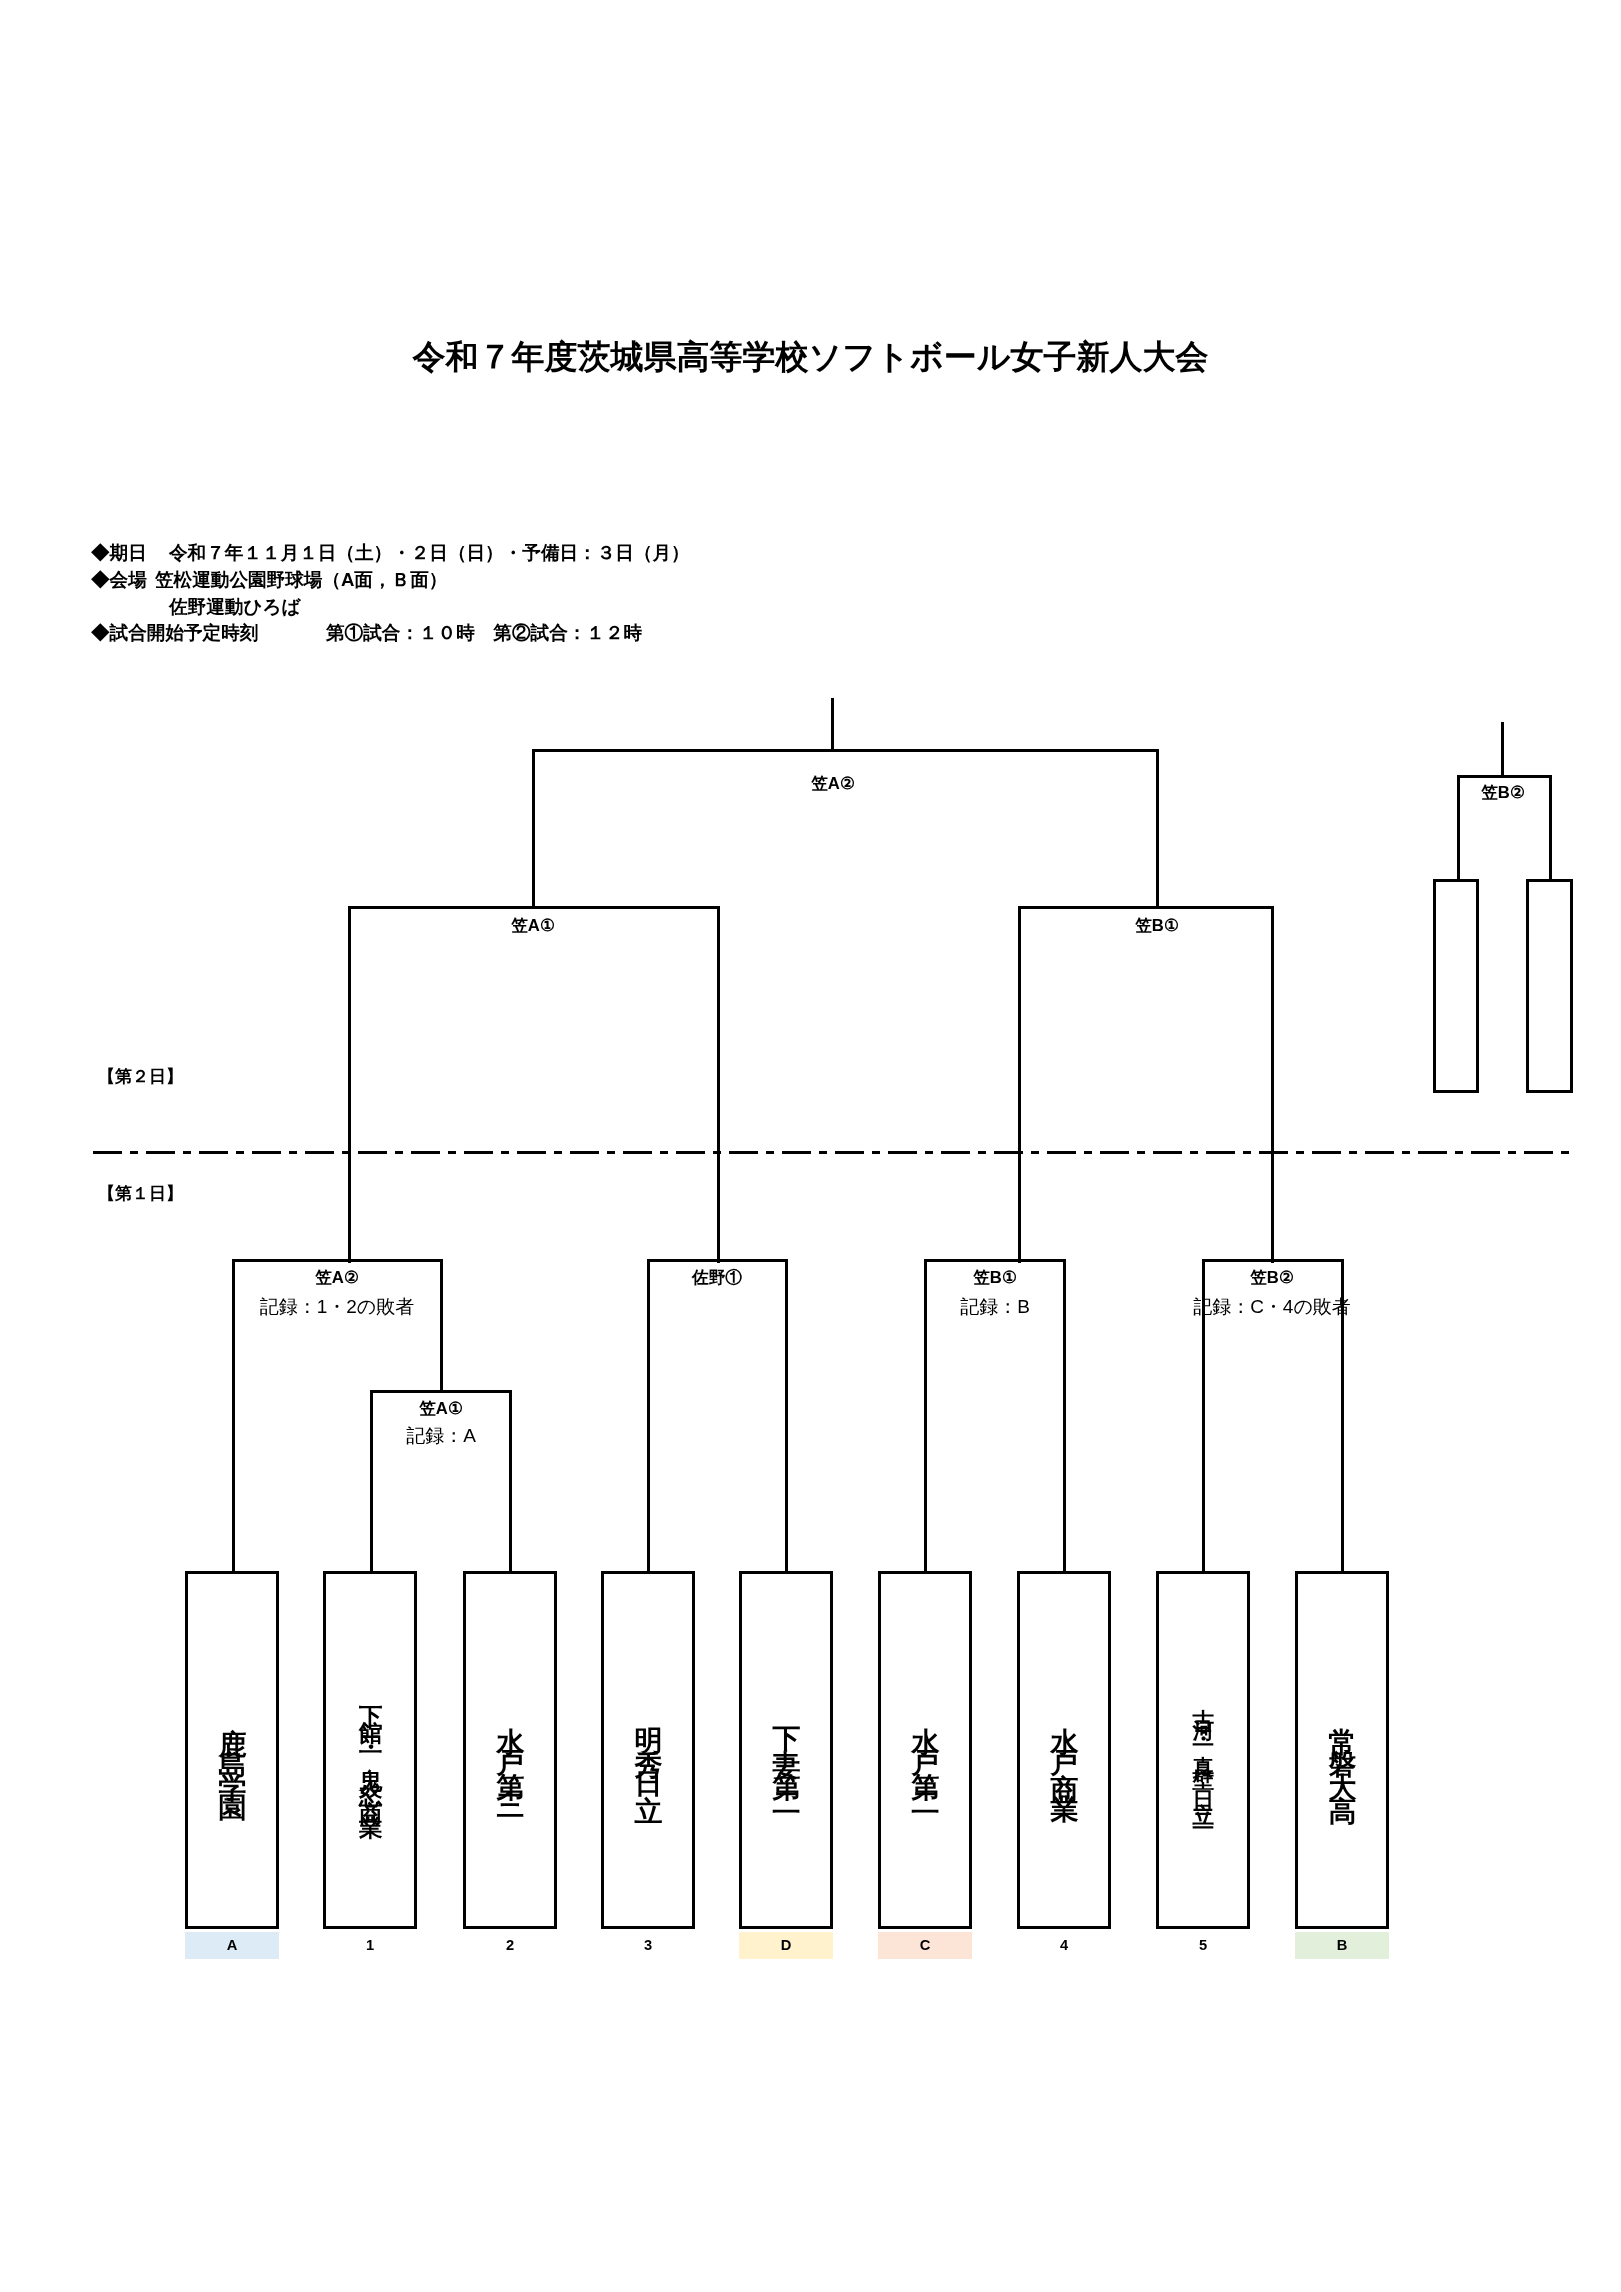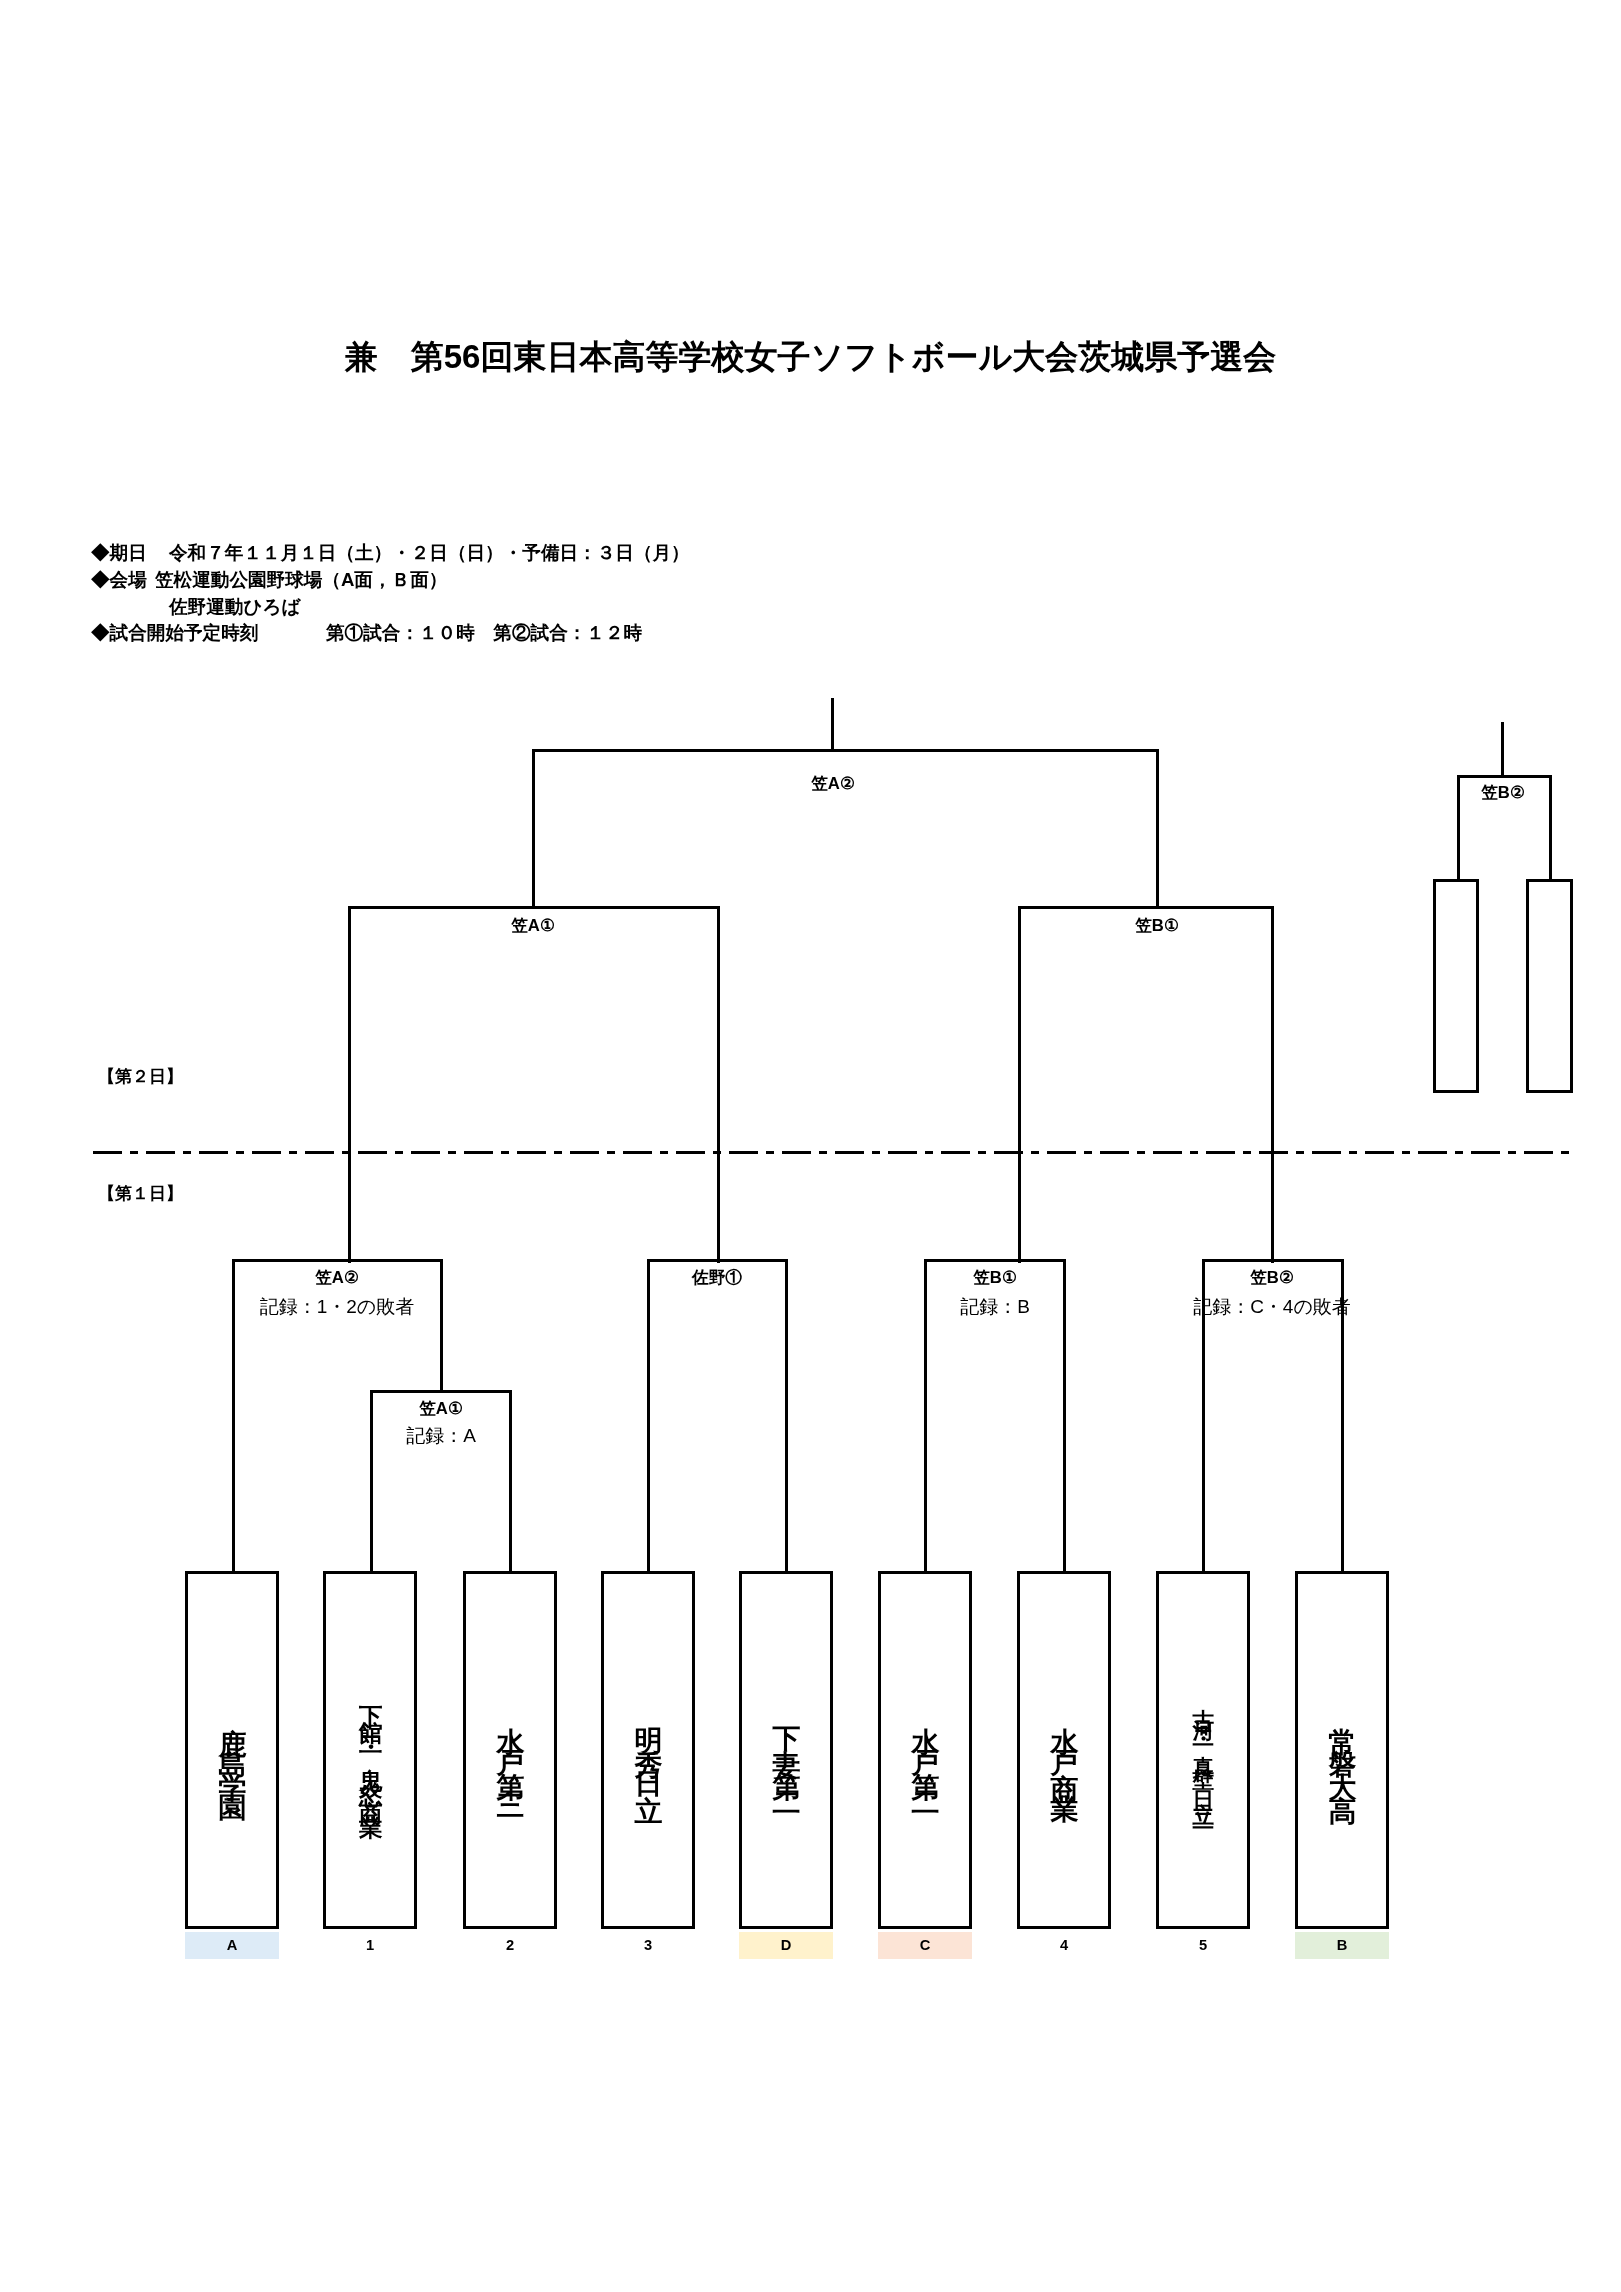--- a/index.html
+++ b/index.html
@@ -23,21 +23,21 @@
   .seed{position:absolute;top:1932px;width:94px;height:26.5px;line-height:26.5px;text-align:center;
         font-size:14.7px;font-weight:bold;}
   .cbox{position:absolute;top:879px;height:214px;border:3.9px solid #000;background:#fff;box-sizing:border-box;}
 </style>
 </head>
 <body>
 
 <div class="page">
 
   <div class="title-block">
-    <div>兼　第56回東日本高等学校女子ソフトボール大会茨城県予選会</div>
+    <div>令和７年度茨城県高等学校ソフトボール女子新人大会</div>
   </div>
 
   <div class="info-text" style="left:91px;top:542px;">◆期日</div>
   <div class="info-text" style="left:169px;top:542px;">令和７年１１月１日（土）・２日（日）・予備日：３日（月）</div>
   <div class="info-text" style="left:91px;top:569px;">◆会場</div>
   <div class="info-text" style="left:155px;top:569px;">笠松運動公園野球場（A面，Ｂ面）</div>
   <div class="info-text" style="left:169px;top:596px;">佐野運動ひろば</div>
   <div class="info-text" style="left:91px;top:622px;">◆試合開始予定時刻</div>
   <div class="info-text" style="left:326px;top:622px;">第①試合：１０時　第②試合：１２時</div>
 

